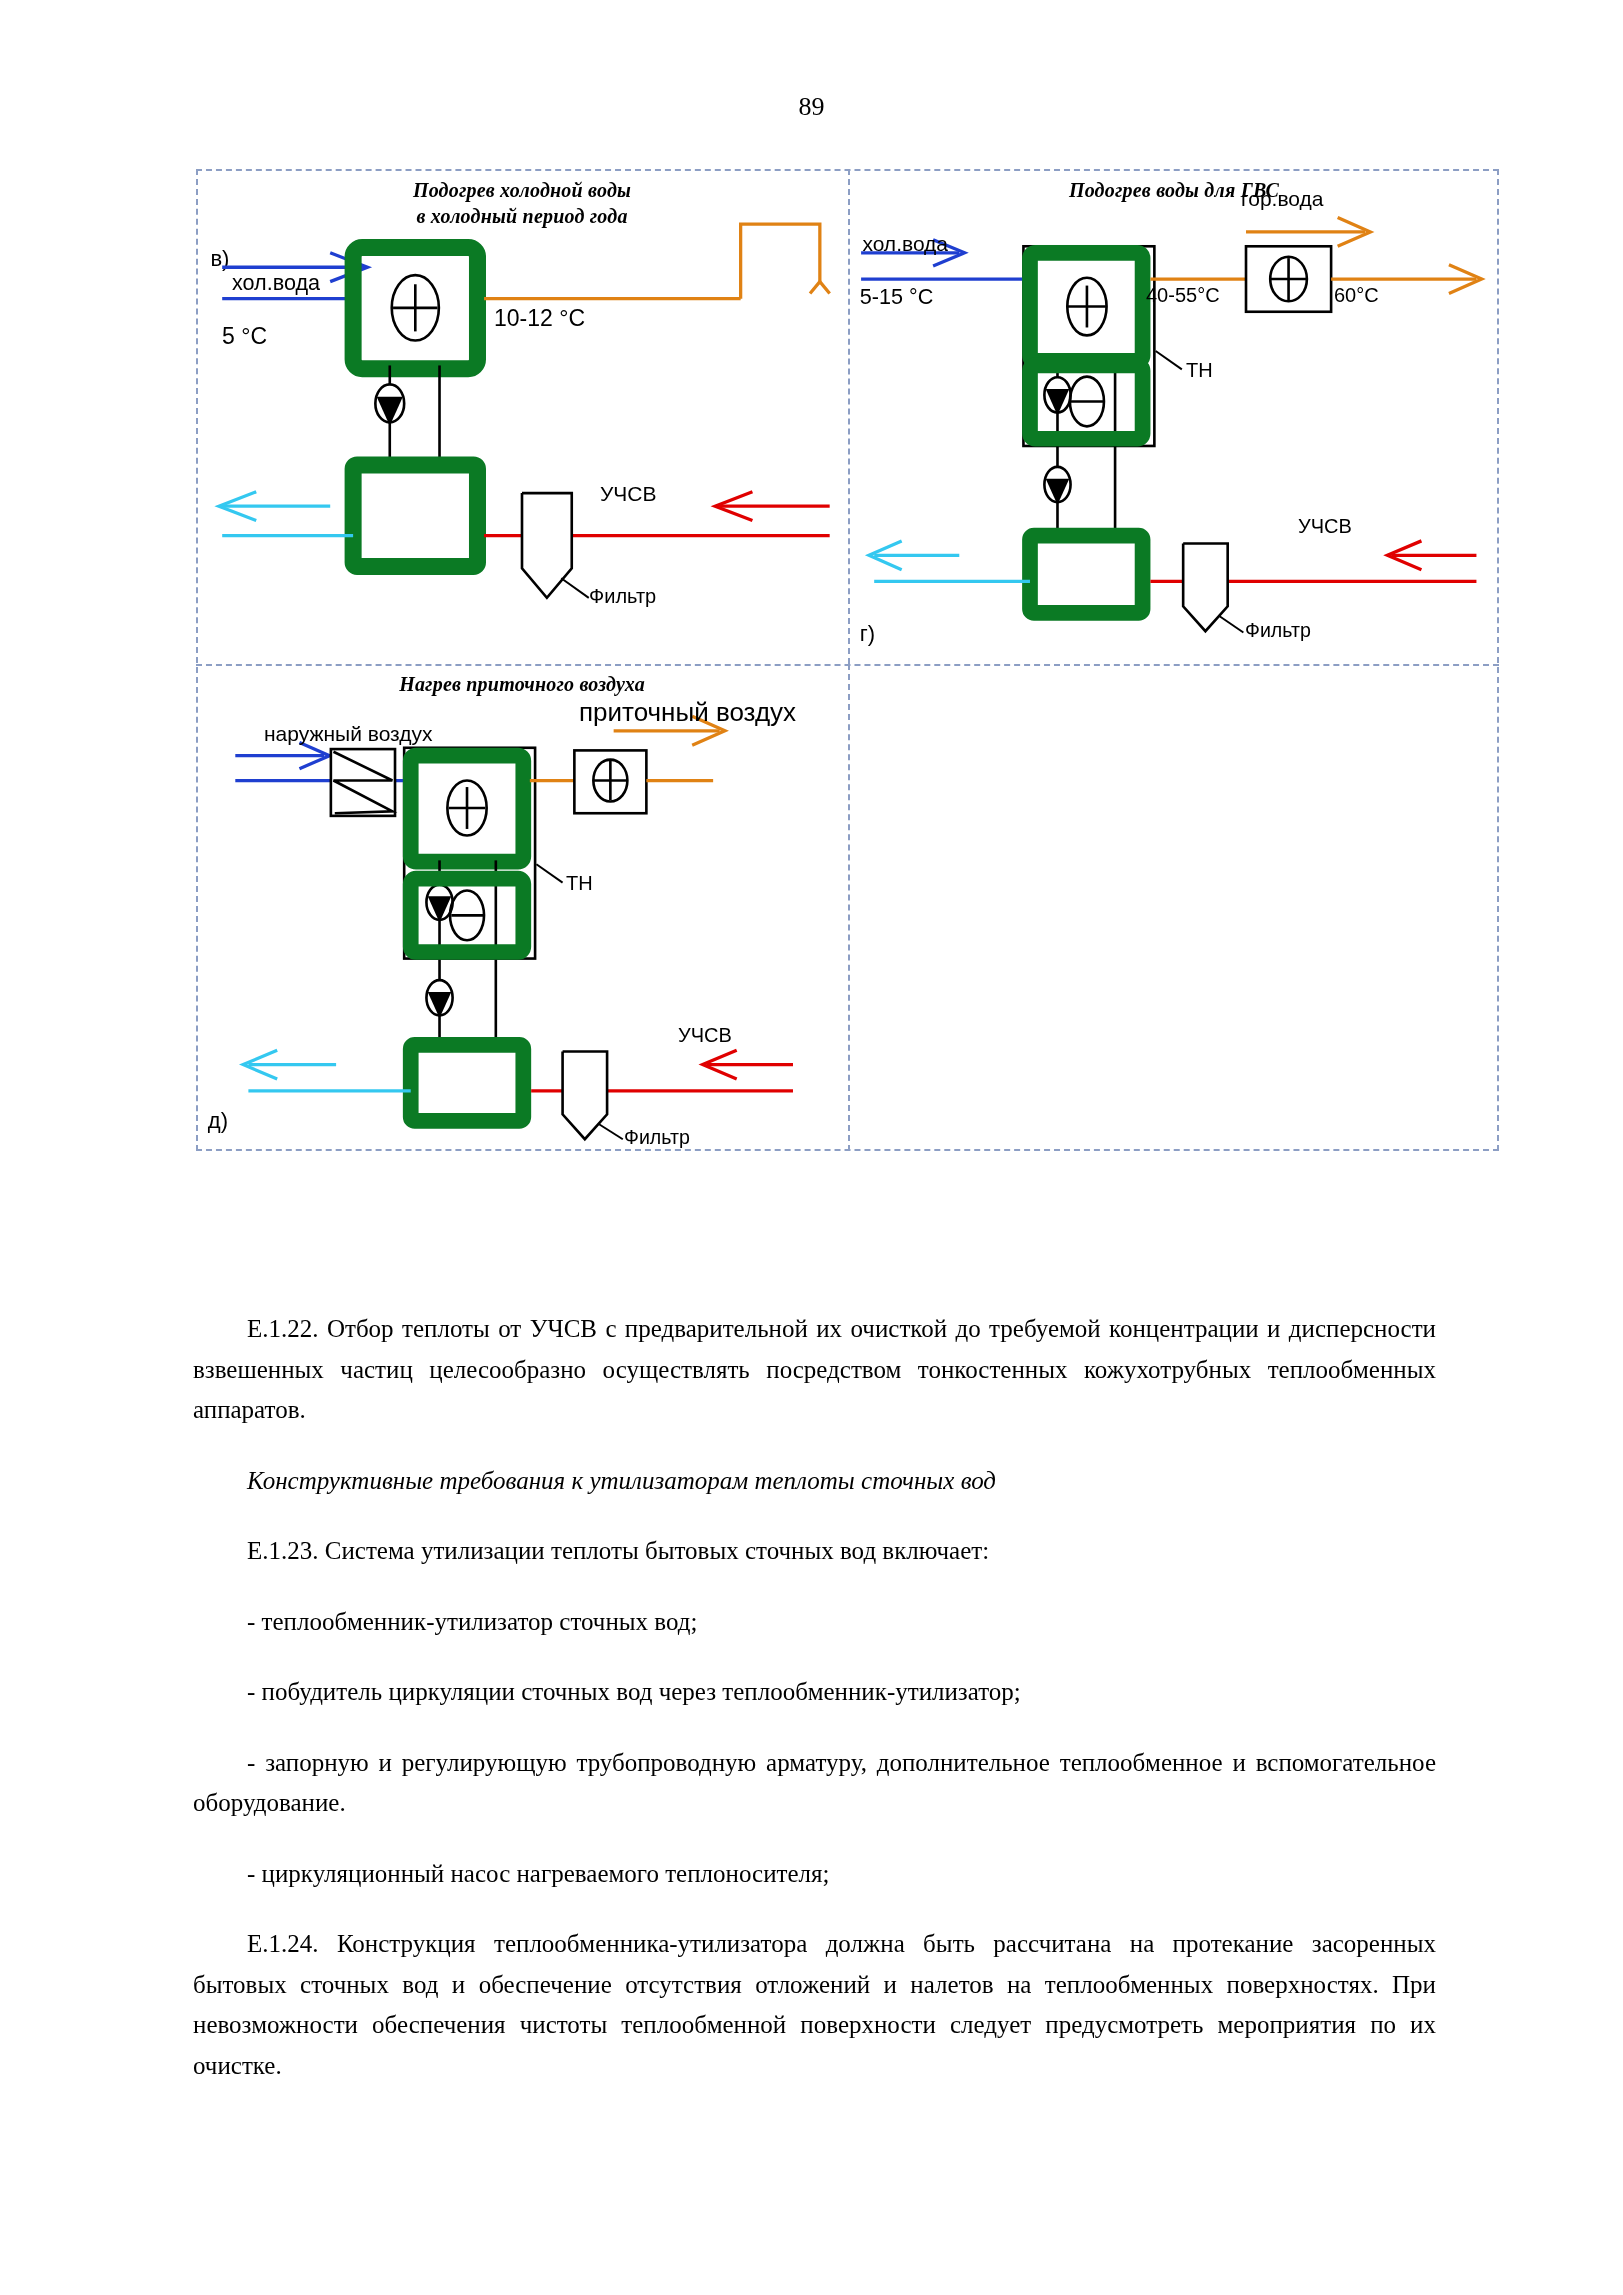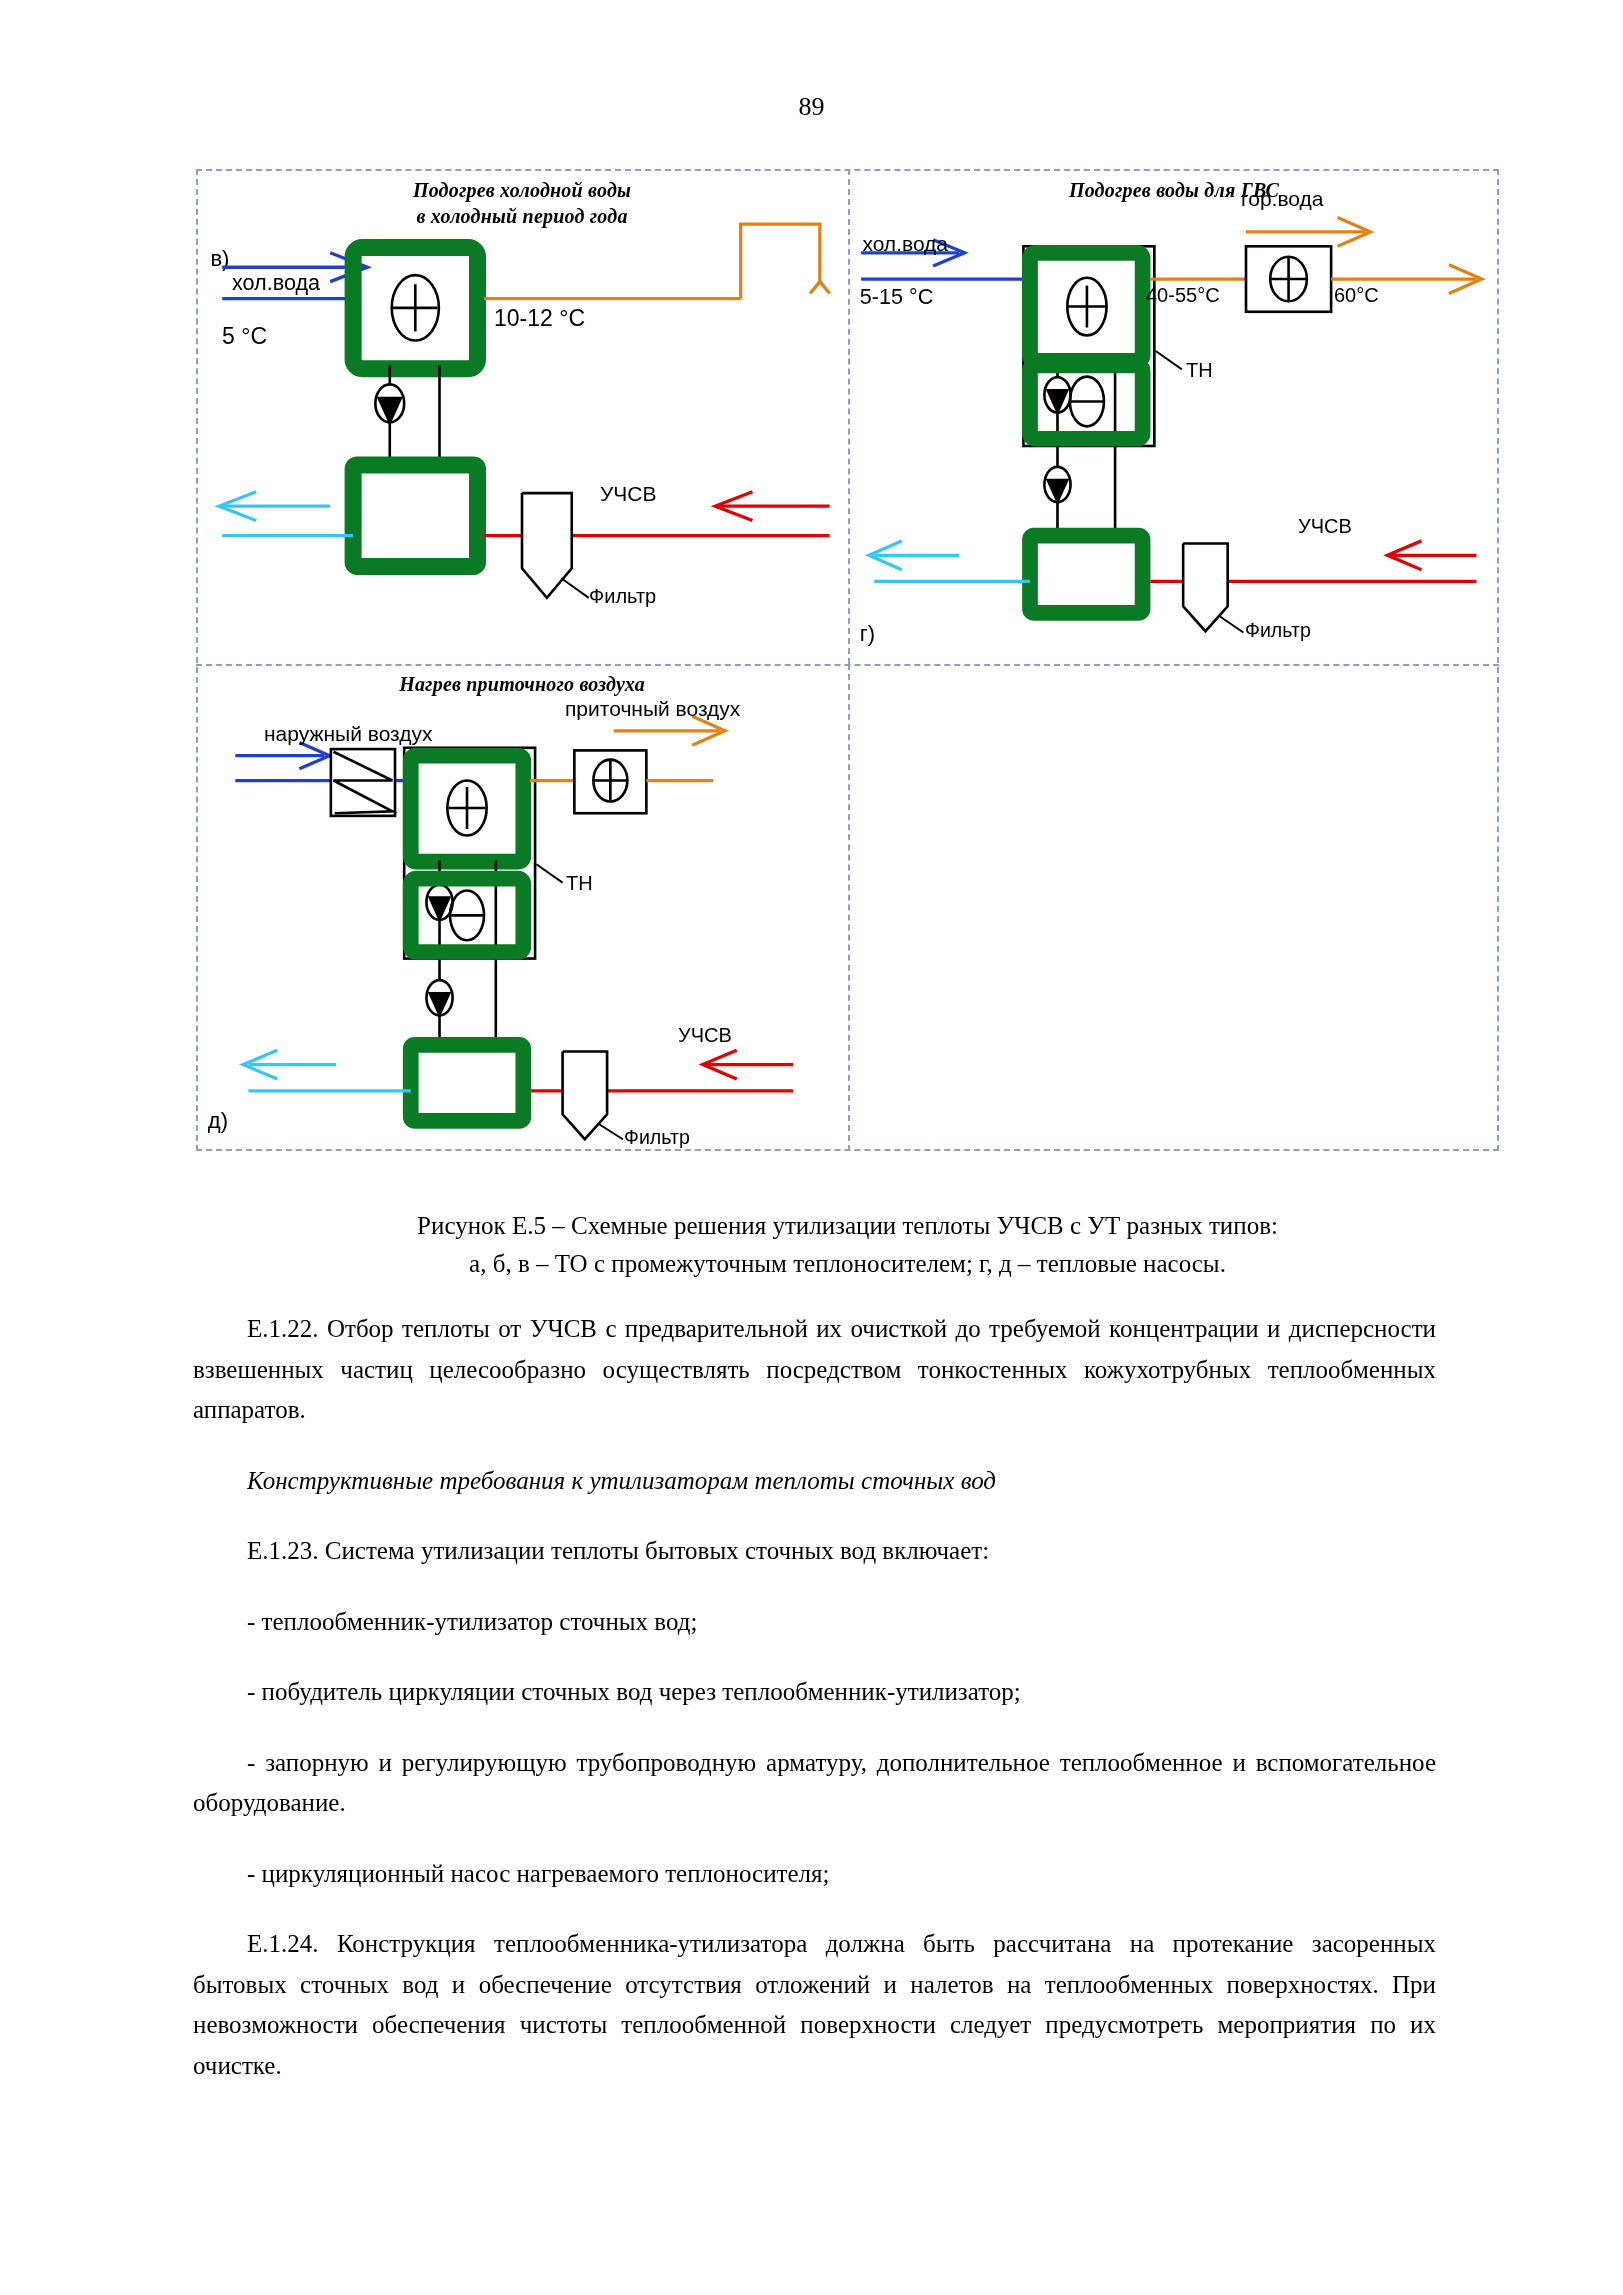--- a/index.html
+++ b/index.html
@@ -289,31 +289,27 @@
           <line x1="512" y1="652" x2="912" y2="652" stroke="#e00000" stroke-width="5"></line>
         </g>
 
         <g>
           <polyline points="560,592 560,688 594,726 628,688 628,592 560,592" fill="#fff" stroke="#000" stroke-width="4"></polyline>
           <line x1="614" y1="702" x2="652" y2="726" stroke="#000" stroke-width="3"></line>
         </g>
       </svg>
 
       <div class="plabel" style="left:68px;top:58px;font-size:21px;">наружный воздух</div>
-      <div class="plabel" style="left:369px;top:33px;font-size:21px;">приточный воздух</div>
+      <div class="plabel" style="left:383px;top:33px;font-size:26px;">приточный воздух</div>
       <div class="plabel" style="left:370px;top:208px;font-size:20px;">ТН</div>
       <div class="plabel" style="left:482px;top:360px;font-size:20px;">УЧСВ</div>
       <div class="plabel" style="left:428px;top:462px;font-size:19.6px;">Фильтр</div>
     </div>
   </div>
 
-  <div class="caption">
-    <div>Рисунок Е.5 – Схемные решения утилизации теплоты УЧСВ с УТ разных типов:</div>
-    <div>а, б, в – ТО с промежуточным теплоносителем; г, д – тепловые насосы.</div>
-  </div>
 
   <div class="body">
     <p class="para jfull indent">Е.1.22. Отбор теплоты от УЧСВ с предварительной их очисткой до требуемой концентрации и дисперсности взвешенных частиц целесообразно осуществлять посредством тонкостенных кожухотрубных теплообменных аппаратов.</p>
     <p class="para ital" style="font-style:italic;">Конструктивные требования к утилизаторам теплоты сточных вод</p>
     <p class="para indent">Е.1.23. Система утилизации теплоты бытовых сточных вод включает:</p>
     <p class="para indent">- теплообменник-утилизатор сточных вод;</p>
     <p class="para indent">- побудитель циркуляции сточных вод через теплообменник-утилизатор;</p>
     <p class="para jfull indent">- запорную и регулирующую трубопроводную арматуру, дополнительное теплообменное и вспомогательное оборудование.</p>
     <p class="para indent">- циркуляционный насос нагреваемого теплоносителя;</p>
     <p class="para jfull indent">Е.1.24. Конструкция теплообменника-утилизатора должна быть рассчитана на протекание засоренных бытовых сточных вод и обеспечение отсутствия отложений и налетов на теплообменных поверхностях. При невозможности обеспечения чистоты теплообменной поверхности следует предусмотреть мероприятия по их очистке.</p>

